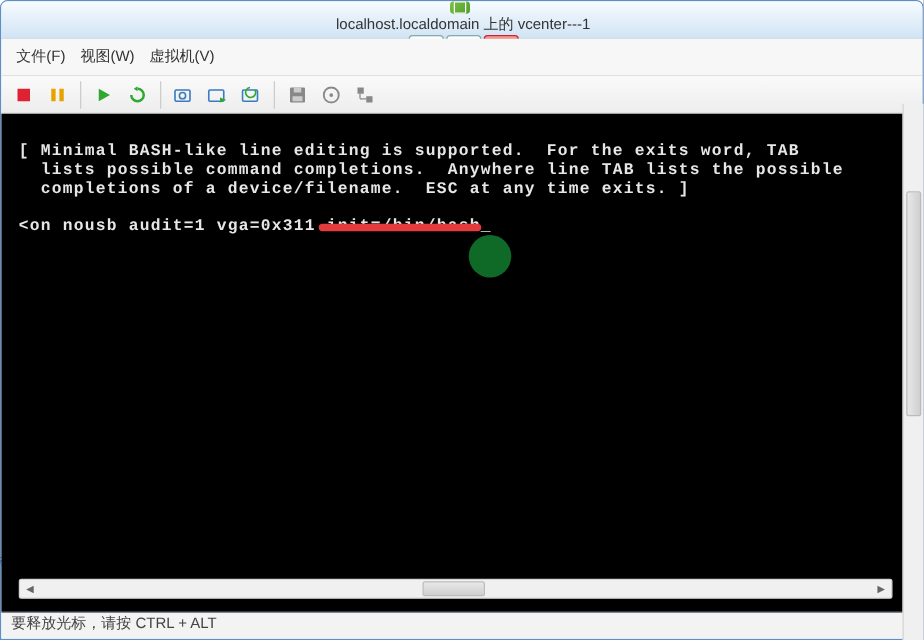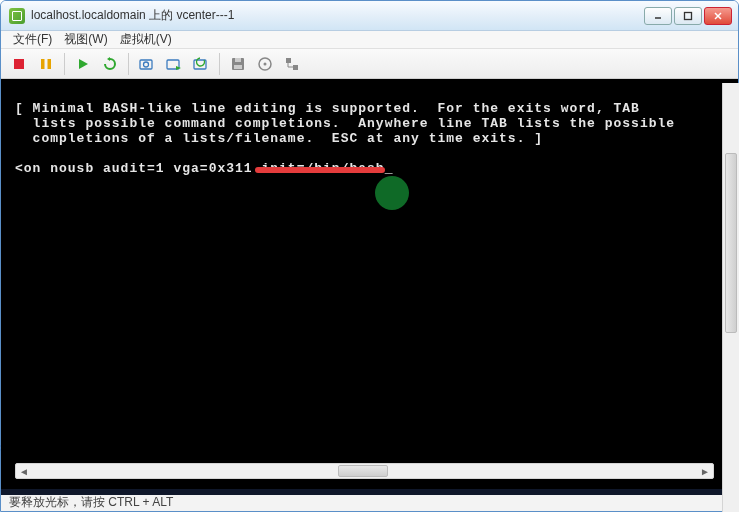--- a/index.html
+++ b/index.html
@@ -11,20 +11,21 @@
       background: #fff;
       display: flex; flex-direction: column;
       overflow: hidden;
     }
     .titlebar {
       height: 30px;
       background: linear-gradient(#f7fbff, #e4eff9 50%, #d1e5f5);
       border-bottom: 1px solid #b7cde2;
       display: flex; align-items: center;
       padding: 0 6px 0 8px;
+      flex-direction: column;
     }
     .titlebar .app-icon {
       width: 16px; height: 16px; margin-right: 6px;
       background: linear-gradient(135deg,#7fc241,#4a9e2f);
       border-radius: 3px; position: relative;
       display:flex;align-items:center;justify-content:center;
     }
     .titlebar .app-icon::after{content:"";width:8px;height:8px;border:1px solid #fff;border-radius:1px;}
     .title-text { flex: 1; color: #333; font-size: 12px; }
     .win-btns { display: flex; gap: 2px; }
@@ -32,21 +33,21 @@
       width: 28px; height: 18px;
       border: 1px solid #8aa;
       border-radius: 3px;
       background: linear-gradient(#fefefe,#dce9f3);
       display: flex; align-items: center; justify-content: center;
       cursor: pointer;
     }
     .win-btn.close { background: linear-gradient(#f59a8e,#e04b3a); border-color:#c23; }
     .win-btn svg { width: 10px; height: 10px; }
     .menubar {
-      height: 18px; display: flex; align-items: center;
+      height: 30px; display: flex; align-items: center;
       gap: 4px; padding: 0 8px;
       font-size: 12px; color: #333;
       background:#f7f7f7;
       border-bottom:1px solid #e0e0e0;
     }
     .menu-item { padding: 2px 4px; cursor: pointer; }
     .toolbar {
       height: 30px; display: flex; align-items: center;
       gap: 3px; padding: 2px 6px;
       background: linear-gradient(#fafafa,#ededed);
@@ -106,23 +107,23 @@
       position: absolute; right: 0; top: 83px; bottom: 0;
       width: 17px; background: #f0f0f0;
       border-left:1px solid #d4d4d4;
     }
     .vscroll .vthumb{
       position:absolute; top:70px; left:2px; width:12px; height:180px;
       background:linear-gradient(90deg,#e8e8e8,#cfcfcf);
       border:1px solid #bbb;border-radius:2px;
     }
     .statusbar {
-      height: 22px; display: flex; align-items: flex-end;
+      height: 22px; display: flex; align-items: flex-start;
       padding: 0 8px; font-size: 12px; color: #444;
-      background:#f3f3f3; border-top:6px solid #0f172a;
+      background:#f3f3f3; border-top:1px solid #0f172a;
     }
     .side-label{
       position:absolute; left:-2px; bottom:50px;
       writing-mode:vertical-rl; transform:rotate(180deg);
       font-size:11px; color:#2a6cc0; background:#fff;
     }
     .outer{position:relative;width:739px;}
   </style>
 </head>
 <body>
@@ -224,21 +225,21 @@
             <line x1="3" y1="6" x2="3" y2="10" stroke="#888"></line>
             <line x1="3" y1="10" x2="8" y2="10" stroke="#888"></line>
           </svg>
         </div>
   </div>
 
   <div class="content">
     <div class="console">
 <span>[ Minimal BASH-like line editing is supported.  For the exits word, TAB</span>
 <span>  lists possible command completions.  Anywhere line TAB lists the possible</span>
-<span>  completions of a lists/filename.  ESC at any time exits. ]</span>
+<span>  completions of a device/filename.  ESC at any time exits. ]</span>
 <span></span>
 <span class="cursor">&lt;on nousb audit=1 vga=0x311 init=/bin/bash</span>
       <div class="annot-line"></div>
       <div class="annot-dot"></div>
     </div>
     <div class="hscroll">
       <div class="arrow">◄</div>
       <div class="track">
             <div class="thumb"></div>
           </div>

